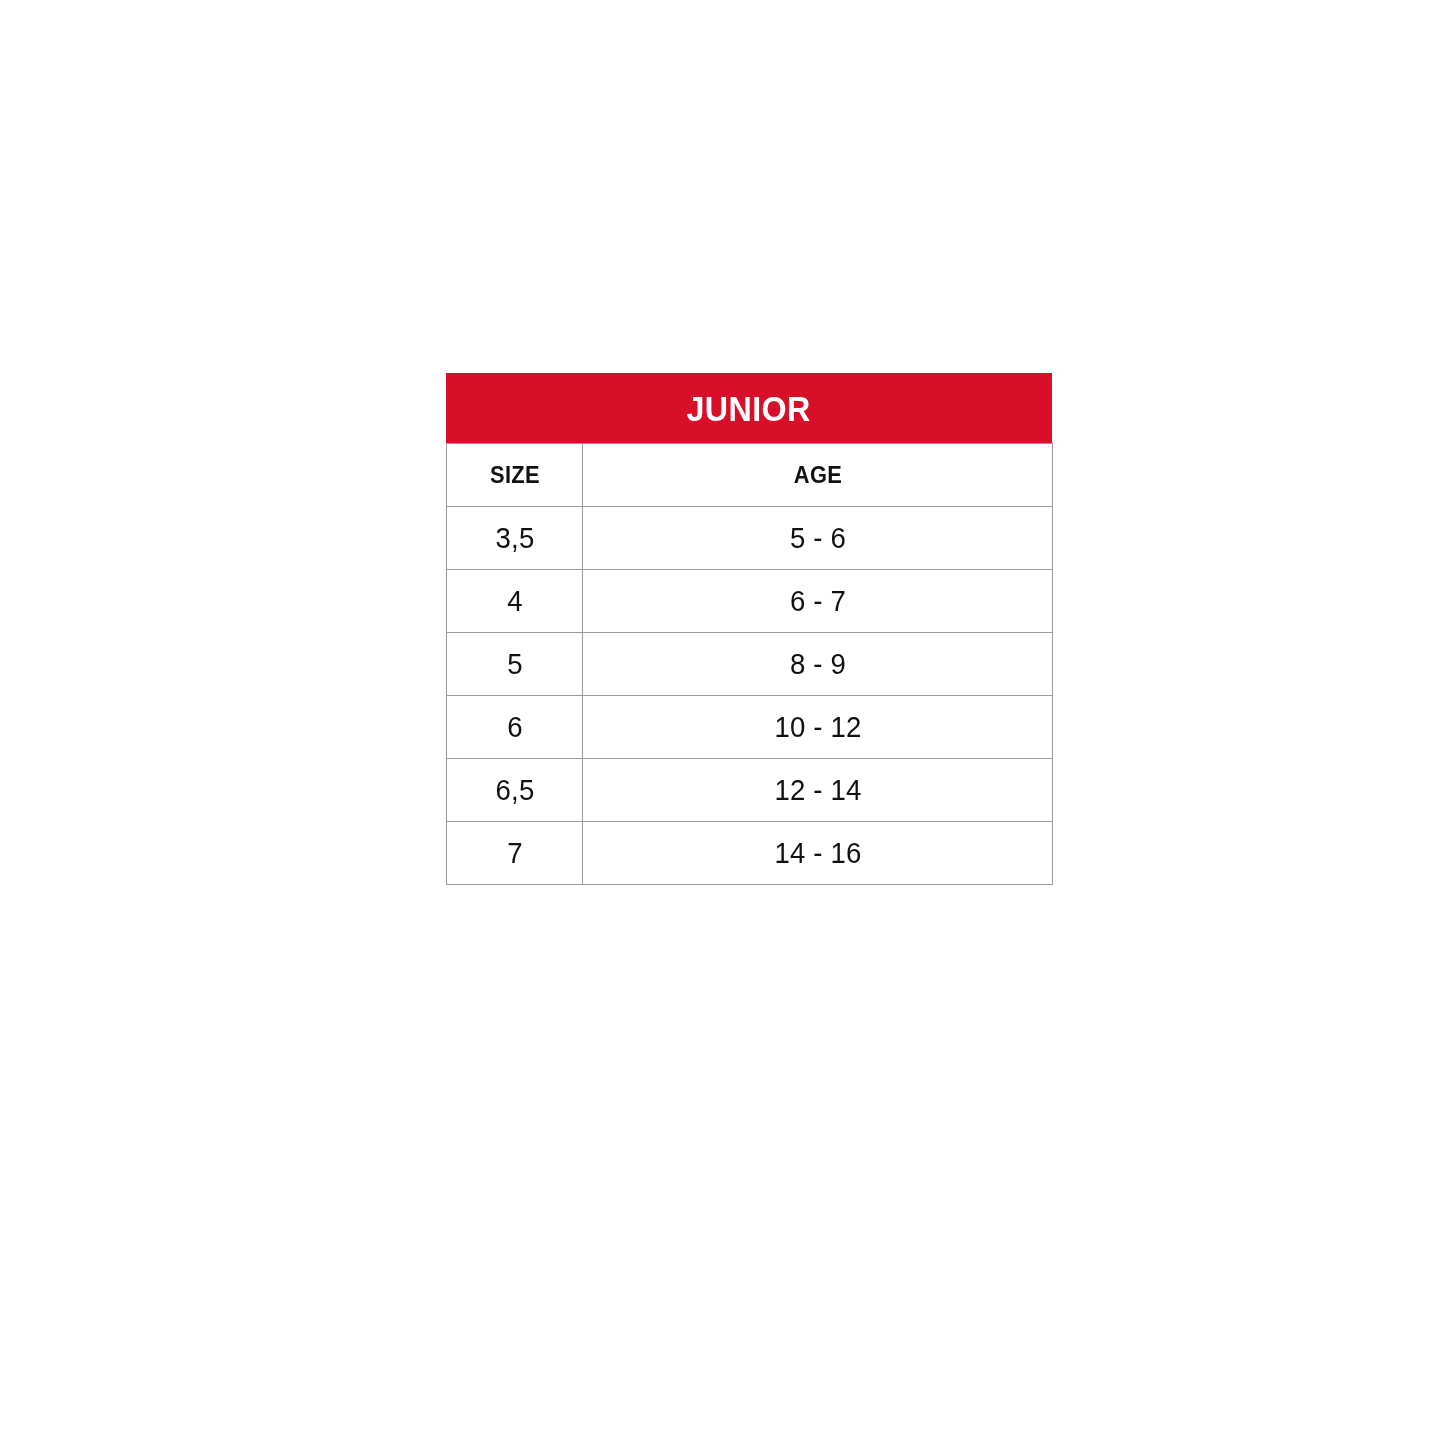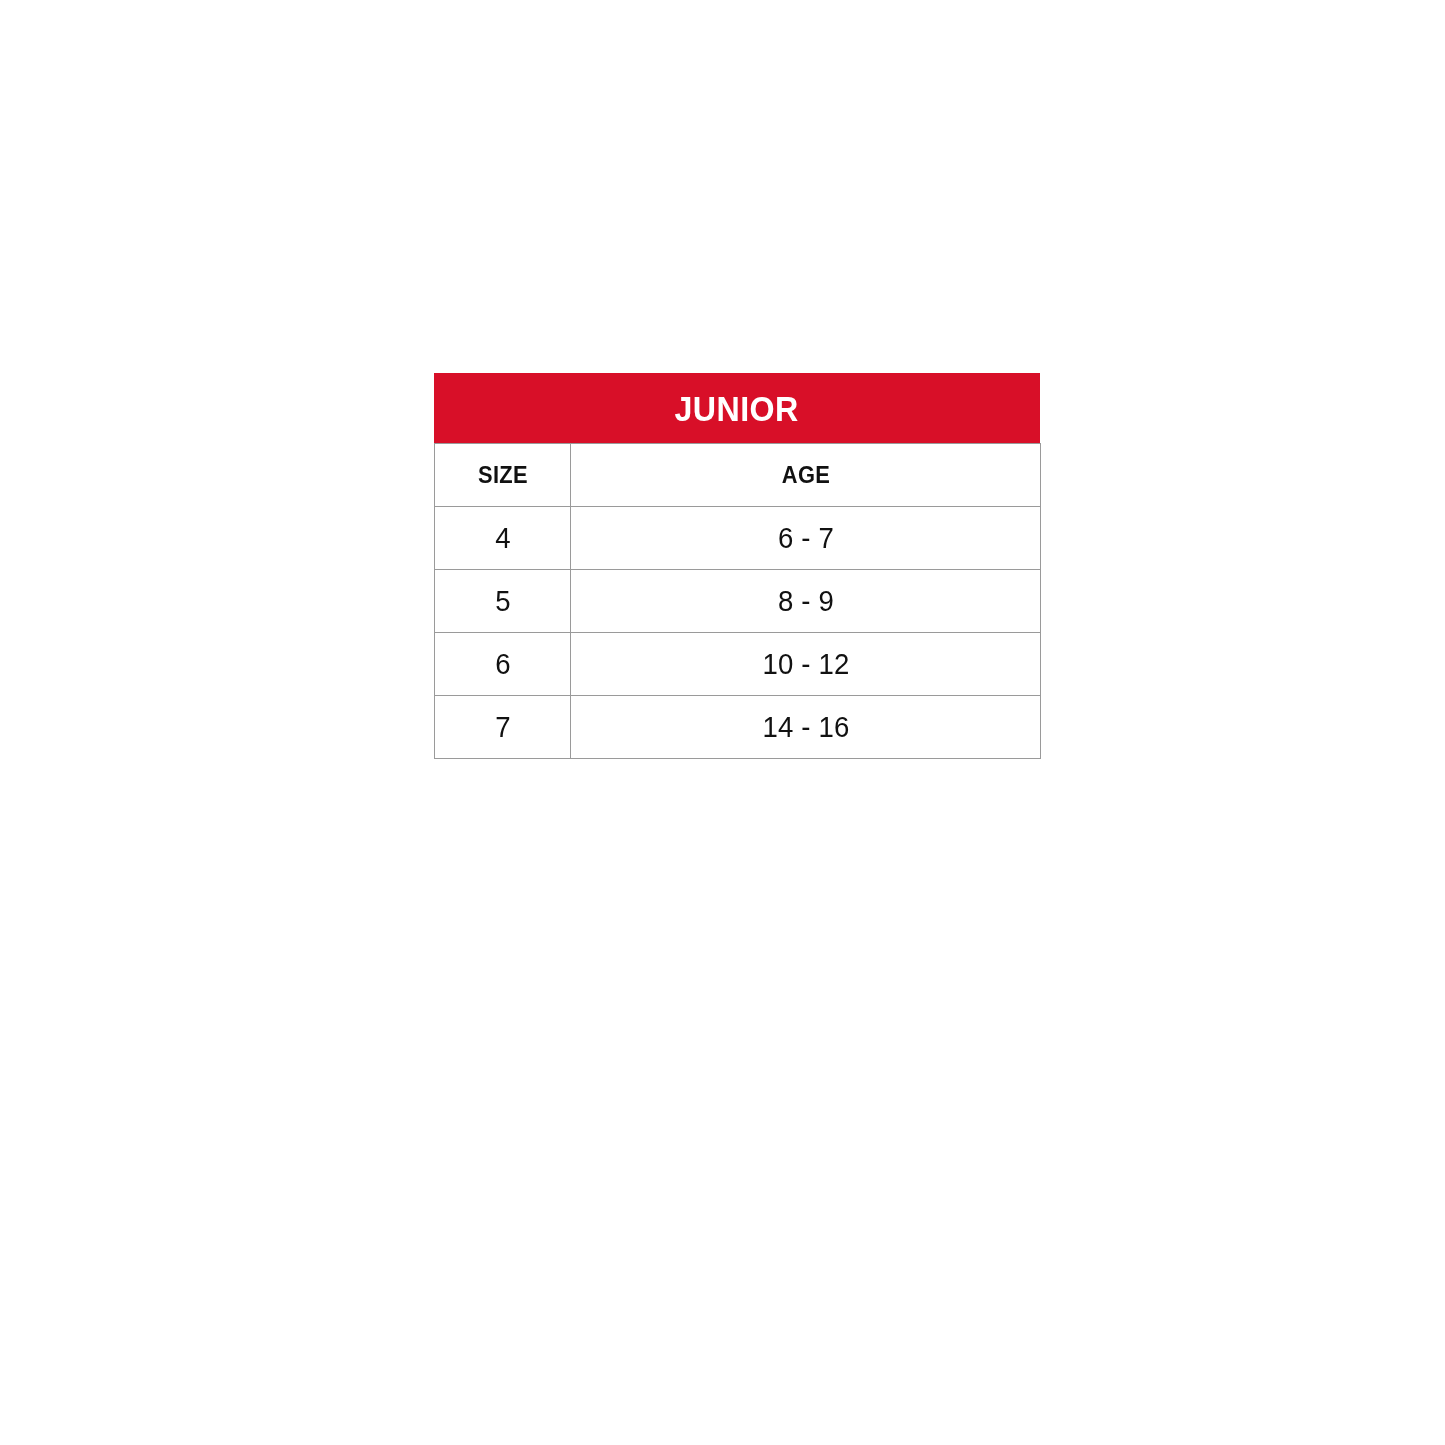--- a/index.html
+++ b/index.html
@@ -10,21 +10,21 @@
     width: 1445px;
     height: 1445px;
     background: #ffffff;
     font-family: "Liberation Sans", sans-serif;
     position: relative;
     overflow: hidden;
   }
 
   .chart-wrap {
     position: absolute;
-    left: 410px;
+    left: 422px;
     top: 373px;
     width: 606px;
     padding-left: 24px;
   }
 
   
   .banner {
     width: 100%;
     height: 70px;
     background: #d80f28;
@@ -93,31 +93,39 @@
       <col class="col-age">
     </colgroup>
     <thead>
       <tr>
         <th>SIZE</th>
         <th>AGE</th>
       </tr>
     </thead>
     <tbody>
       <tr>
+        <td>3,5</td>
+        <td>5 - 6</td>
+      </tr>
+      <tr>
         <td>4</td>
         <td>6 - 7</td>
       </tr>
       <tr>
         <td>5</td>
         <td>8 - 9</td>
       </tr>
       <tr>
         <td>6</td>
         <td>10 - 12</td>
       </tr>
       <tr>
+        <td>6,5</td>
+        <td>12 - 14</td>
+      </tr>
+      <tr>
         <td>7</td>
         <td>14 - 16</td>
       </tr>
     </tbody>
   </table>
 
 </div>
 
 </body></html>

